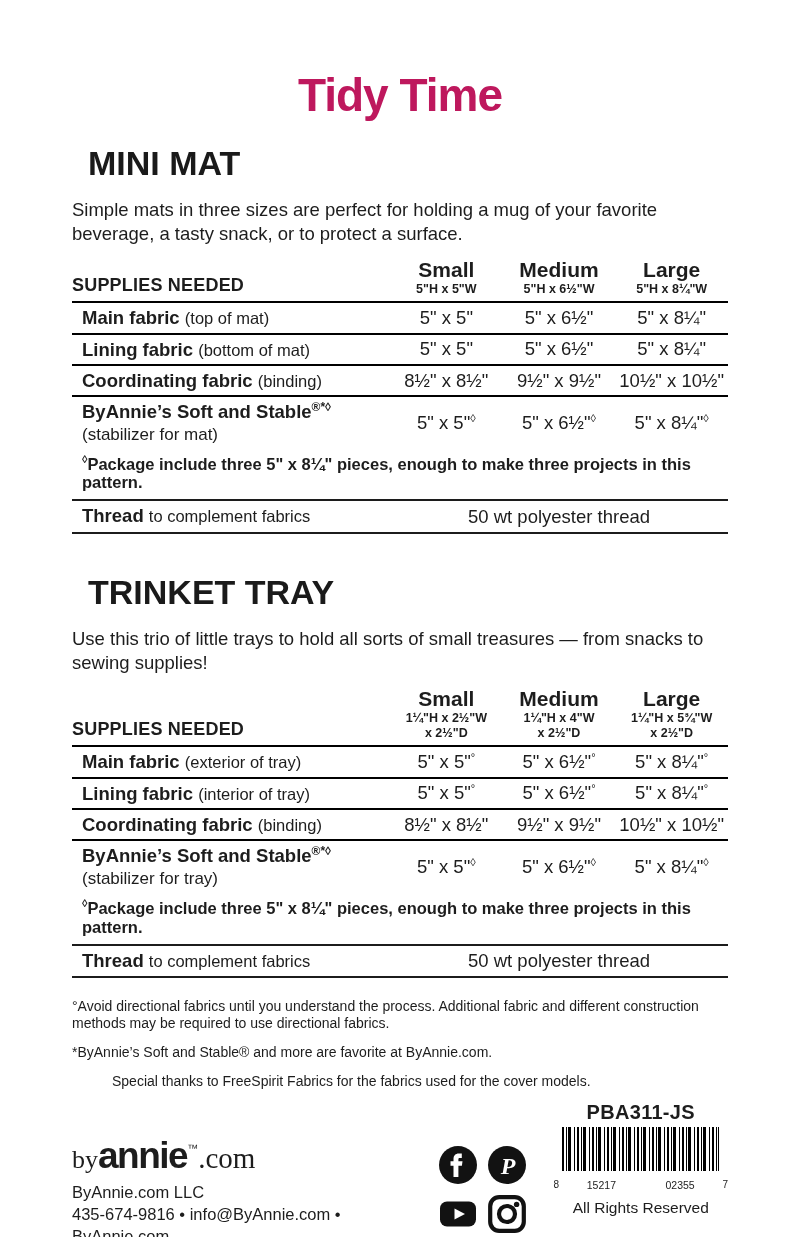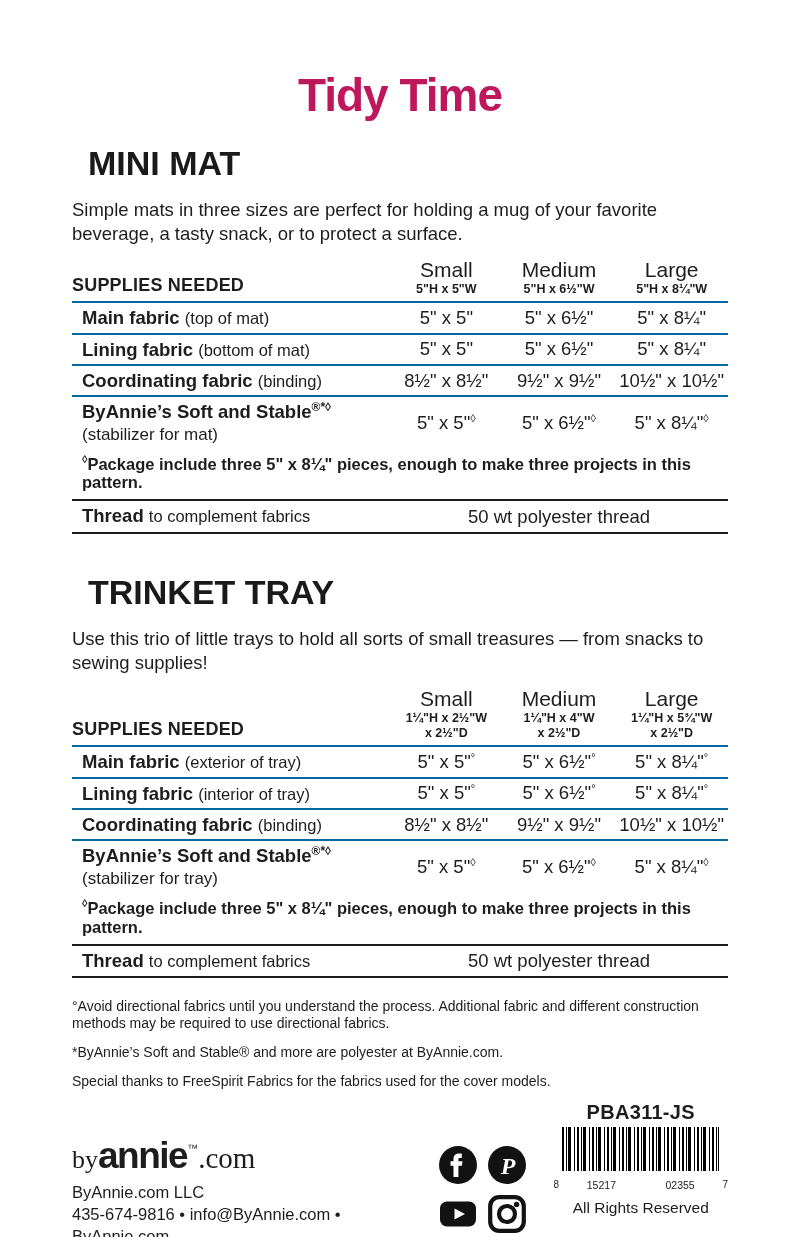--- a/index.html
+++ b/index.html
@@ -15,38 +15,38 @@
 
   .section { margin-top: 24px; }
   .section.trinket { margin-top: 40px; }
   .section-heading { margin: 16px; font-size: 34px; line-height: 1.1; font-weight: bold; color: #1a1a1a; }
   .desc { margin: 8px 0 0; font-size: 18.5px; line-height: 1.3; max-width: 648px; }
 
   .supply-table { margin-top: 12px; }
   .t-head { display: grid; grid-template-columns: 318px 1fr 1fr 1fr; align-items: end; padding-bottom: 4px; }
   .corner { font-size: 18px; font-weight: bold; letter-spacing: 0.2px; padding-bottom: 1px; }
   .col-head { text-align: center; }
-  .col-name { font-size: 21px; font-weight: normal; line-height: 1.15; }
+  .col-name { font-size: 21px; font-weight: bold; line-height: 1.15; }
   .col-size { font-size: 12.5px; font-weight: bold; line-height: 1.2; }
 
-  .t-row { display: grid; grid-template-columns: 318px 1fr 1fr 1fr; align-items: center; border-top: 2px solid #0369a1; padding: 3px 0; }
+  .t-row { display: grid; grid-template-columns: 318px 1fr 1fr 1fr; align-items: center; border-top: 2px solid #000000; padding: 3px 0; }
   .t-label { font-size: 18.5px; padding-left: 10px; line-height: 1.2; }
   .lsup { font-size: 12px; }
   .lnote { font-size: 16.5px; }
   .t-label.stacked .lnote { display: block; font-size: 17px; margin-top: 1px; }
   .t-val { text-align: center; font-size: 18.5px; white-space: nowrap; }
   .t-val sup, .t-note sup { font-size: 11px; }
 
   .t-note { font-weight: bold; font-size: 16.5px; padding: 5px 0 7px 10px; }
   .t-thread { display: grid; grid-template-columns: 318px 1fr; align-items: center; border-top: 2px solid #1c1c1c; border-bottom: 2px solid #1c1c1c; padding: 4px 0; }
   .t-thread-val { text-align: center; font-size: 18.5px; }
 
   .footnotes { margin-top: 20px; font-size: 14px; line-height: 1.26; }
   .footnote { margin: 0 0 11px; max-width: 650px; }
-  .fn-line { display: block; }
+  .fn-line { display: block; margin-left: 40px; }
 
   .footer { display: flex; align-items: flex-start; margin-top: 6px; }
   .f-left { width: 345px; padding-top: 36px; }
   .logo { line-height: 1; white-space: nowrap; }
   .logo-by { font-family: "Liberation Serif", serif; font-size: 26px; }
   .logo-annie { font-size: 37px; font-weight: bold; letter-spacing: -1.5px; text-align: right; }
   .logo-tm { font-size: 11px; position: relative; top: -16px; }
   .logo-com { font-family: "Liberation Serif", serif; font-size: 29px; }
   .f-company { margin-top: 8px; font-size: 16.5px; line-height: 1.33; }
 
@@ -185,21 +185,21 @@
 
       <div class="t-thread">
         <div class="t-label"><b>Thread</b> <span class="lnote">to complement fabrics</span></div>
         <div class="t-thread-val">50 wt polyester thread</div>
       </div>
     </div>
   </div>
 
   <div class="footnotes">
     <p class="footnote">°Avoid directional fabrics until you understand the process. Additional fabric and different construction methods may be required to use directional fabrics.</p>
-    <p class="footnote">*ByAnnie’s Soft and Stable® and more are polyester at ByAnnie.com.</p>
+    <p class="footnote">*ByAnnie’s Soft and Stable® and more are favorite at ByAnnie.com.</p>
     <p class="footnote">
       <span class="fn-line">Special thanks to FreeSpirit Fabrics for the fabrics used for the cover models.</span>
     </p>
   </div>
 
   <div class="footer">
     <div class="f-left">
       <div class="logo">
         <span class="logo-by">by</span><span class="logo-annie">annie</span><span class="logo-tm">™</span><span class="logo-com">.com</span>
       </div>

